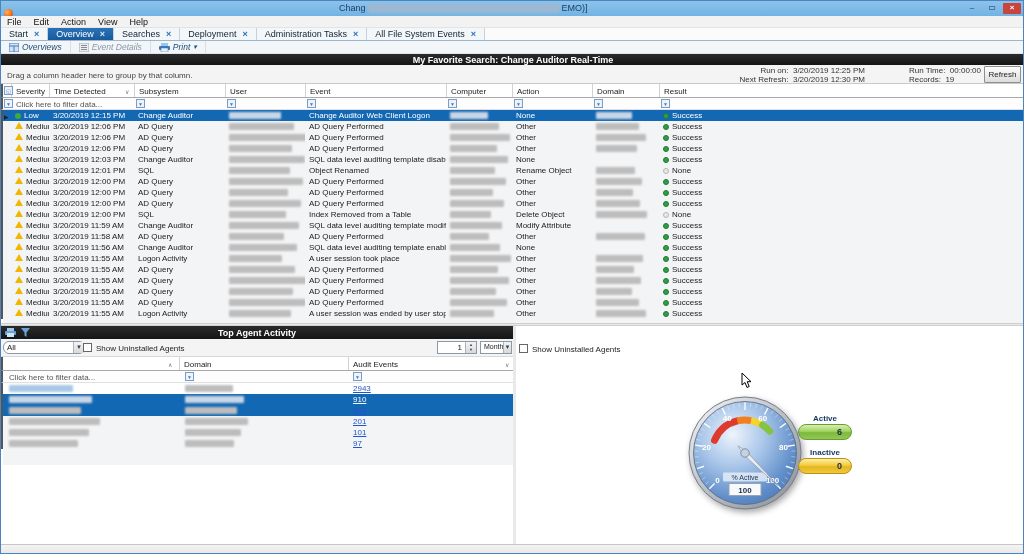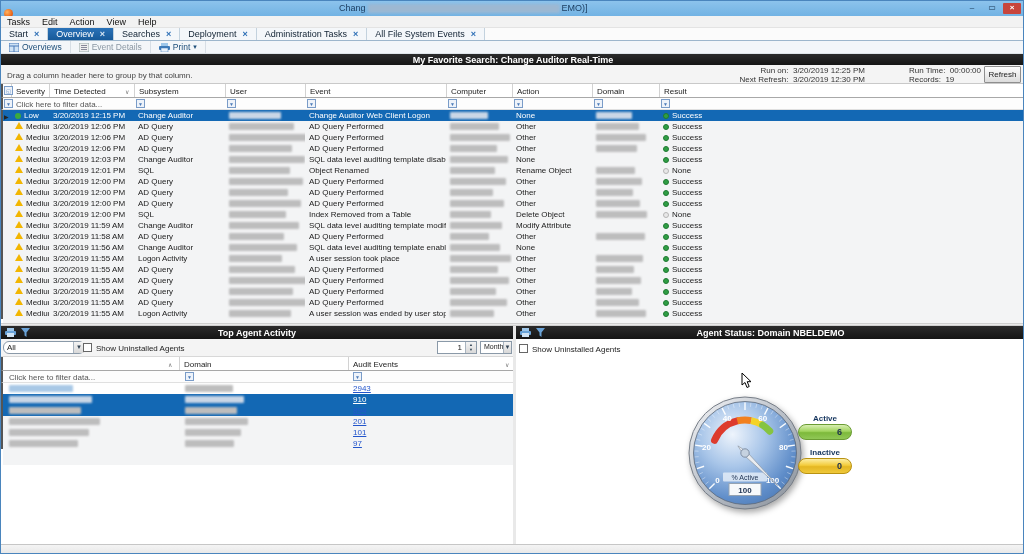--- a/index.html
+++ b/index.html
@@ -29,21 +29,21 @@
   
   .tabbar { position:absolute; left:0; top:27px; width:100%; height:13px; background:#fbfbfb;
     display:flex; align-items:stretch; border-bottom:1px solid #9db6cc; }
   .tab { display:flex; align-items:center; gap:6px; padding:0 8px; font-size:9px;
     border-right:1px solid #c3d2de; color:#123; background:#f4f7fa; white-space:nowrap; }
   .tab .tab-close { color:#2a6db5; font-weight:bold; font-size:9px; }
   .tab.active { background:linear-gradient(180deg,#2a72b8,#175a9a); color:#fff; }
   .tab.active .tab-close { color:#dce9f5; }
   
   .toolbar { position:absolute; left:0; top:40px; width:100%; height:13px; background:#f3f6f9;
-    display:flex; align-items:center; font-size:8.5px; border-bottom:1px solid #dfe5ea;}
+    display:flex; align-items:center; font-size:8.5px; border-bottom:1px solid #dfe5ea;font-style:italic;}
   .tbtn { display:flex; align-items:center; gap:3px; padding:0 8px; height:100%;
     border-right:1px solid #d7dee5; color:#1d4e79; }
   .tbtn.dim { color:#8a97a3; }
   .tdd { font-size:7px; color:#1d4e79; }
   .ticon svg { display:block; }
   
   .band { position:absolute; background:linear-gradient(180deg,#2b2b2b,#151515); color:#fff;
     font-size:9px; font-weight:bold; display:flex; align-items:center; justify-content:center; }
   .band .band-icons { position:absolute; left:4px; top:2px; display:flex; gap:5px; }
   
@@ -130,21 +130,21 @@
       <span>EMO)]</span>
     </span>
     <span class="winbtns">
       <span class="wbtn">–</span>
       <span class="wbtn">▭</span>
       <span class="wbtn close">×</span>
     </span>
   </div>
 
   <div class="menubar">
-      <span class="menu-item">Tasks</span>
+      <span class="menu-item">File</span>
       <span class="menu-item">Edit</span>
       <span class="menu-item">Action</span>
       <span class="menu-item">View</span>
       <span class="menu-item">Help</span>
     </div>
 
   <div class="tabbar">
       <div class="tab">
         <span class="tab-label">Start</span>
         <span class="tab-close">×</span>
@@ -530,33 +530,20 @@
       </div>
       <div class="grow alt" style="top: 55px;">
         <div class="gcell" style="left: 2px; width: 172px;"><span class="blur" style="width: 69px;"></span></div>
         <div class="gcell" style="left: 178px; width: 165px;"><span class="blur" style="width: 49px;"></span></div>
         <div class="gcell" style="left: 346px; width: 160px;"><span class="lnk">97</span></div>
       </div>
     </div>
 
   <div class="vsplit"></div>
 
-  <div class="band" style="left:515px; top:325px; width:509px; height:13px;">
-    <span class="band-icons">
-      <svg width="11" height="9">
-          <rect x="2" y="0" width="7" height="3" fill="#9ec7ea"></rect>
-          <rect x="0" y="3" width="11" height="4" rx="1" fill="#6aa3d8"></rect>
-          <rect x="2" y="5" width="7" height="4" fill="#cfe3f5"></rect>
-        </svg>
-      <svg width="9" height="9">
-          <polygon points="0,0 9,0 5.5,4.5 5.5,9 3.5,7.5 3.5,4.5" fill="#6aa3d8"></polygon>
-        </svg>
-    </span>
-    <span>Agent Status: Domain NBELDEMO</span>
-  </div>
   <span class="cb" style="left:518px; top:343px;"></span>
   <span class="cblbl" style="left:531px; top:344px;">Show Uninstalled Agents</span>
 
   <div class="gauge-wrap">
     <svg width="120" height="120" viewBox="0 0 120 120">
       <defs>
         <radialGradient id="face" cx="38%" cy="32%" r="78%">
           <stop offset="0%" stop-color="#eef4fc"></stop>
           <stop offset="40%" stop-color="#a9c6e9"></stop>
           <stop offset="80%" stop-color="#5f8dc9"></stop>

